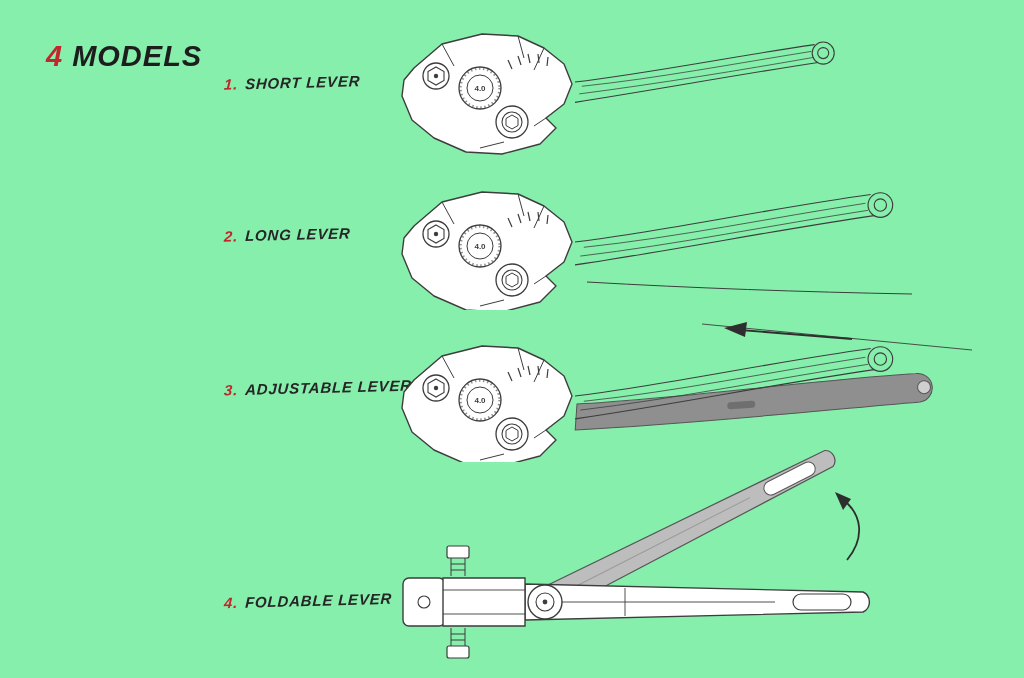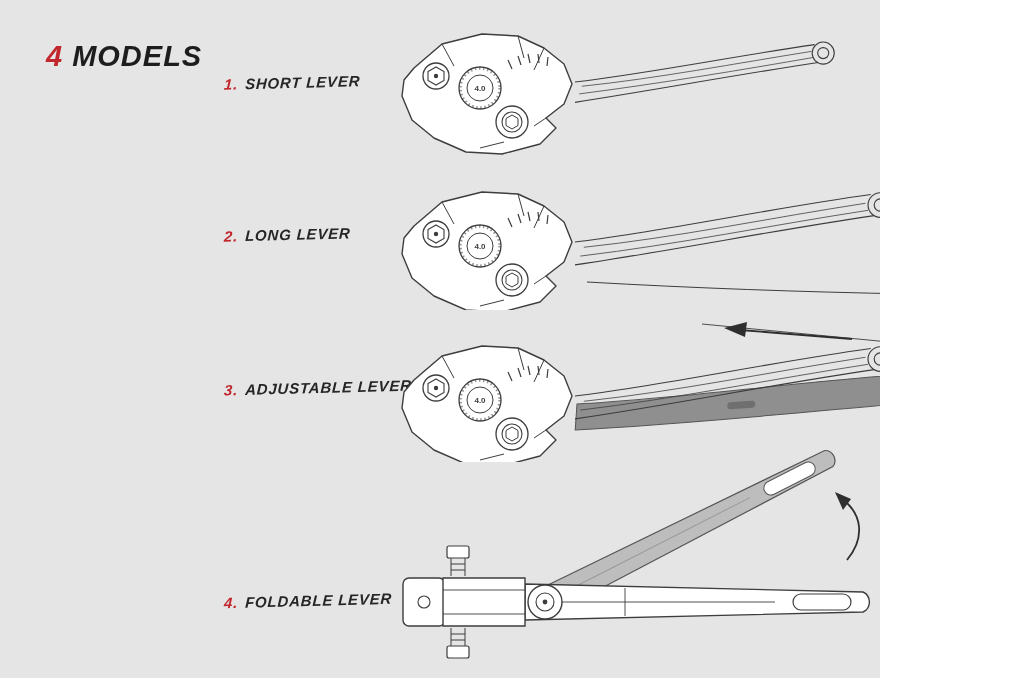--- a/index.html
+++ b/index.html
@@ -1,17 +1,17 @@
 <!DOCTYPE html>
 <html><head>
 <meta charset="utf-8">
 <style>
   html,body{margin:0;padding:0;background:#fff;}
   .canvas{
-    position:relative;width:880px;height:678px;background:#e5e5e5;overflow:hidden;
+    position:relative;width:1024px;height:678px;background:#86efac;overflow:hidden;
     font-family:"Liberation Sans",sans-serif;
   }
   .page-title{
     position:absolute;left:46px;top:40px;
     font-size:29px;font-weight:bold;font-style:italic;letter-spacing:1px;color:#1d1d1d;
     white-space:nowrap;
   }
   .page-title .num{color:#c1272d;margin-right:9px;}
   .model-label{
     position:absolute;font-weight:bold;font-style:italic;font-size:15px;

